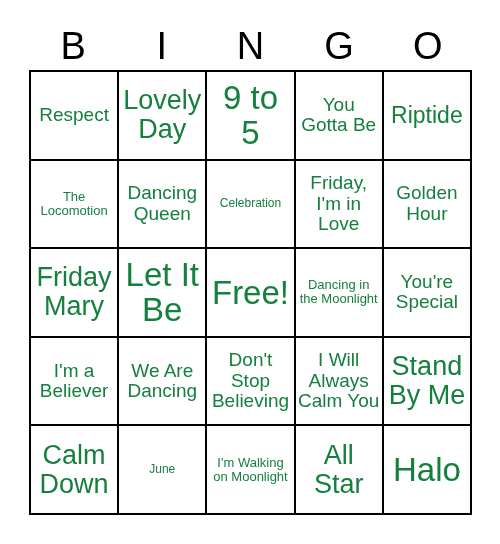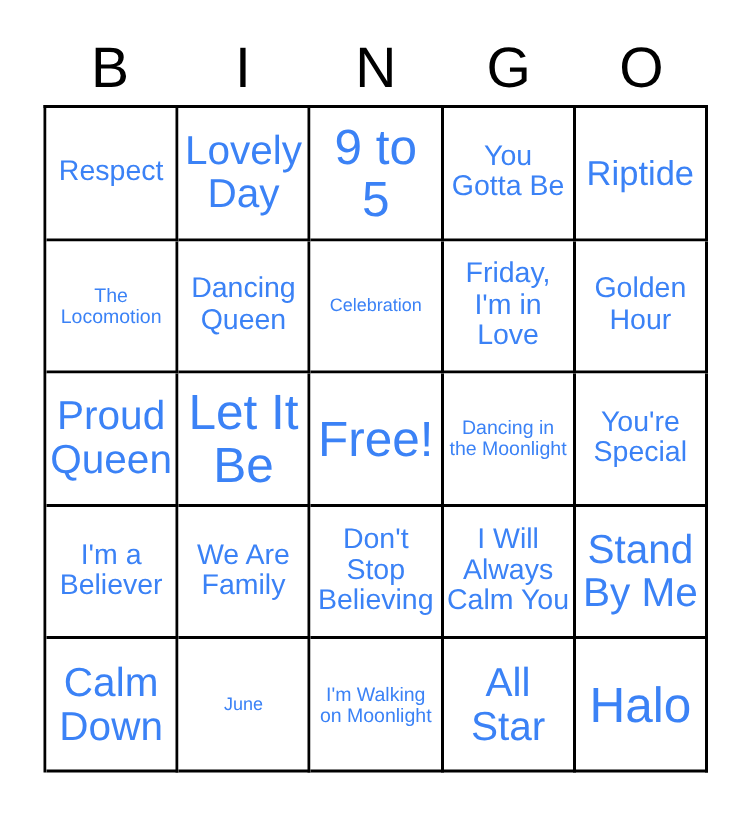--- a/index.html
+++ b/index.html
@@ -70,21 +70,21 @@
     text-align: center;
     background: #ffffff;
     overflow: hidden;
     padding: 1px 2px;
   }
   .cell-text {
     display: block;
     width: 100%;
     line-height: 1.08;
     word-wrap: break-word;
-    color: #3b82f6;
+    color: #15803d;
   }
 
   
   .fs-xxl  { font-size: 33px; }
   .fs-xl   { font-size: 27px; }
   .fs-lg   { font-size: 23px; }
   .fs-md   { font-size: 19px; }
   .fs-sm   { font-size: 19px; }
   .fs-xs   { font-size: 13px; }
   .fs-xxs  { font-size: 12px; }
@@ -140,40 +140,40 @@
         <span class="cell-text fs-xxs">Celebration</span>
       </div>
     <div class="cell">
         <span class="cell-text fs-md">Friday, I'm in Love</span>
       </div>
     <div class="cell">
         <span class="cell-text fs-md">Golden Hour</span>
       </div>
 
     <div class="cell">
-        <span class="cell-text fs-xl">Proud Queen</span>
+        <span class="cell-text fs-xl">Friday Mary</span>
       </div>
     <div class="cell">
         <span class="cell-text fs-xxl">Let It Be</span>
       </div>
     <div class="cell">
         <span class="cell-text fs-xxl">Free!</span>
       </div>
     <div class="cell">
         <span class="cell-text fs-xs">Dancing in the Moonlight</span>
       </div>
     <div class="cell">
         <span class="cell-text fs-md">You're Special</span>
       </div>
 
     <div class="cell">
         <span class="cell-text fs-md">I'm a Believer</span>
       </div>
     <div class="cell">
-        <span class="cell-text fs-md">We Are Family</span>
+        <span class="cell-text fs-md">We Are Dancing</span>
       </div>
     <div class="cell">
         <span class="cell-text fs-sm">Don't Stop Believing</span>
       </div>
     <div class="cell">
         <span class="cell-text fs-sm">I Will Always Calm You</span>
       </div>
     <div class="cell">
         <span class="cell-text fs-xl">Stand By Me</span>
       </div>

